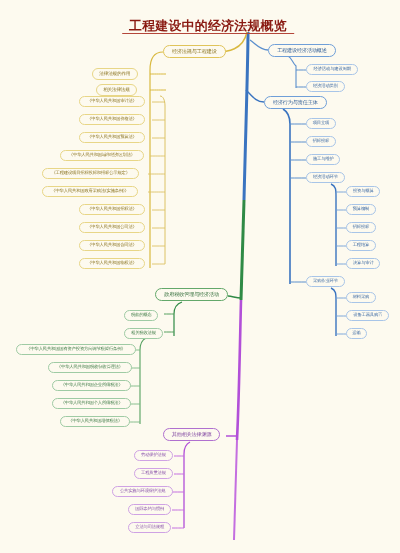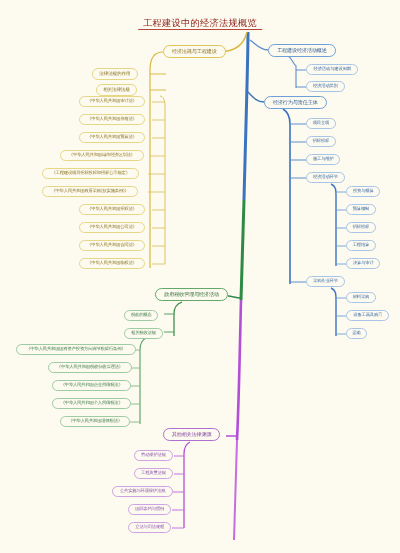--- a/index.html
+++ b/index.html
@@ -37,26 +37,27 @@
   .node span {
     display: block;
     transform: scale(0.92);
     transform-origin: center center;
   }
   
   .root {
     border: none;
     background: transparent;
     color: #8a1a12;
-    font-size: 10px;
-    font-weight: normal;
+    font-size: 14px;
+    font-weight: bold;
     letter-spacing: 0.3px;
     border-bottom: 1.2px solid #b4463a;
     border-radius: 0;
     padding-bottom: 1px;
+    margin-left: 8px;
   }
   
   .t-yellow { border: 1px solid #e0c45a; color: #8a7320; }
   .t-yellow2 { border: 1px solid #e8d687; color: #8a7320; }
   .t-blue  { border: 1px solid #6f9fd8; color: #2f5d96; }
   .t-blue2 { border: 1px solid #a8c5e8; color: #3d6aa3; }
   .t-green { border: 1px solid #63a86a; color: #2f6b37; }
   .t-green2{ border: 1px solid #9fcba4; color: #3c7a44; }
   .t-purple{ border: 1px solid #b070cf; color: #7c3f9e; }
   .t-purple2{ border: 1px solid #cfa2e4; color: #8b55ab; }

